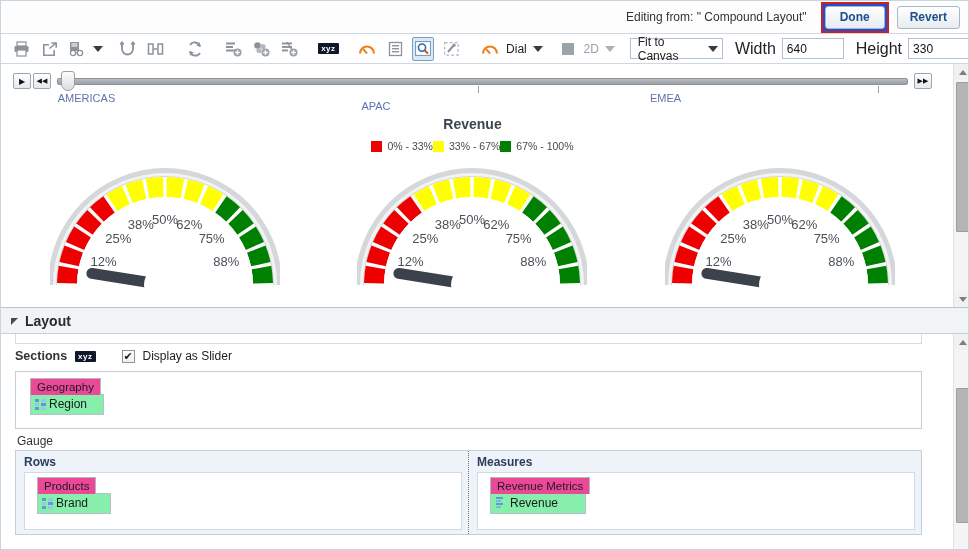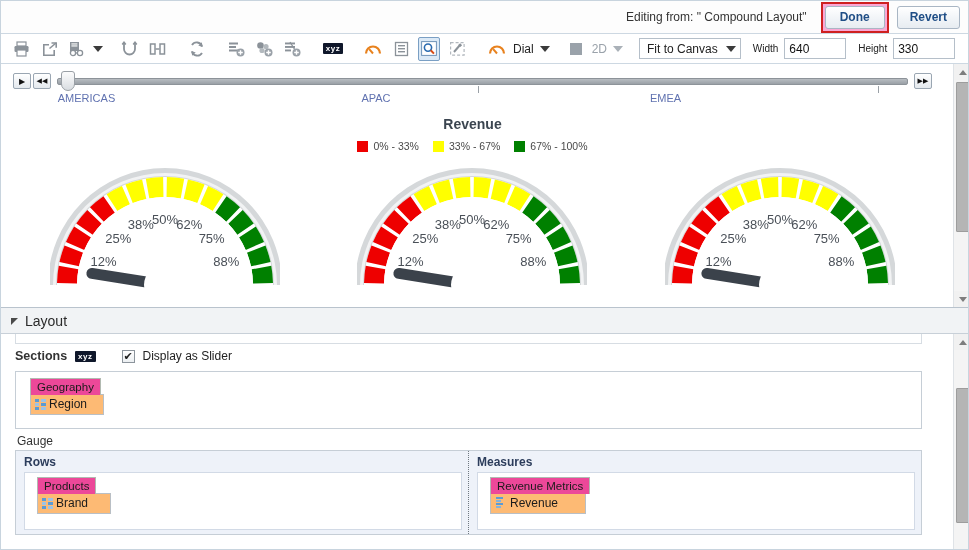--- a/index.html
+++ b/index.html
@@ -43,21 +43,21 @@
     font-size: 12px; font-weight: bold;
     display: flex; align-items: center; justify-content: center;
     cursor: pointer;
     padding: 0 12px;
   }
   .done-wrap {
     border: 2px solid #cf2020;
     padding: 2px;
     display: inline-flex;
     margin-right: 8px;
-    background: #f9a8d4;
+    background: #1d4ed8;
   }
 
   
   .toolbar {
     position: absolute; left: 0; top: 33px;
     width: 969px; height: 30px;
     background: #fff;
     border-bottom: 1px solid #cdd8e2;
     display: flex; align-items: center;
     padding-left: 6px;
@@ -101,21 +101,21 @@
     height: 21px;
     border: 1px solid #b5bfc9;
     background: #fff;
     display: flex; align-items: center;
     padding: 0 4px 0 7px;
     font-size: 12px; color: #222;
     cursor: pointer;
     margin-left: 4px;
   }
   .dim-label {
-    font-size: 10px; color: #222;
+    font-size: 16px; color: #222;
     margin: 0 6px 0 12px;
   }
   .dim-input {
     height: 21px; width: 62px;
     border: 1px solid #b5bfc9;
     background: #fff;
     font-family: "Liberation Sans", sans-serif;
     font-size: 12px; color: #111;
     padding: 0 4px;
   }
@@ -201,21 +201,21 @@
   
   .chart-title {
     text-align: center;
     font-size: 14px;
     font-weight: bold;
     color: #3b4550;
     margin-top: 10px;
   }
   .legend {
     display: flex; align-items: center; justify-content: center;
-    gap: 14px; margin-top: 8px;
+    margin-top: 8px;
   }
   .leg-item { display: flex; align-items: center; gap: 5px; }
   .leg-sw { width: 11px; height: 11px; display: inline-block; }
   .leg-txt { font-size: 10.5px; color: #4a4a4a; }
 
   .gauges {
     display: flex; justify-content: space-around;
     margin-top: 8px;
     padding: 0 10px;
   }
@@ -266,21 +266,21 @@
     padding-left: 10px;
   }
   .tri-collapse {
     width: 0; height: 0;
     border-top: 7px solid #4a4a4a;
     border-right: 7px solid transparent;
     margin-right: 7px;
     margin-top: 2px;
     cursor: pointer;
   }
-  .layout-title { font-size: 14px; font-weight: normal; color: #2b2b2b; }
+  .layout-title { font-size: 14px; font-weight: bold; color: #2b2b2b; }
 
   .layout-body {
     position: absolute; left: 0; top: 333px;
     width: 969px; height: 216px;
     background: #fff;
     overflow: hidden;
   }
   .lb-inner {
     position: absolute; left: 0; top: 0;
     width: 935px; height: 216px;
@@ -328,21 +328,21 @@
     border-bottom: none;
     font-size: 11.5px;
     color: #1b1b1b;
     padding: 2px 6px;
     white-space: nowrap;
     width: max-content;
     min-width: 100%;
     cursor: pointer;
   }
   .pill-body {
-    background: #fdba74;
+    background: #86efac;
     border: 1px solid #b9bfc5;
     font-size: 12px;
     color: #1b1b1b;
     padding: 2px 6px 3px 4px;
     display: flex; align-items: center; gap: 3px;
     white-space: nowrap;
     width: max-content;
     min-width: 100%;
     cursor: pointer;
   }
@@ -587,21 +587,21 @@
           <span class="sl-track"></span>
           <span class="sl-tick" style="left:49.5%;"></span>
           <span class="sl-tick" style="left:96.5%;"></span>
           <span class="sl-thumb" style="left:0.5%;"></span>
         </span>
         <span class="sl-btn" style="font-size:7px;margin-left:2px;margin-right:0;">▶▶</span>
       </div>
 
       <div class="sl-labels">
         <span class="sl-lab" style="left:8%;">AMERICAS</span>
-        <span class="sl-lab" style="left:39.5%;">APAC</span>
+        <span class="sl-lab" style="left:39.5%;margin-top:8px;">APAC</span>
         <span class="sl-lab" style="left:71%;">EMEA</span>
       </div>
 
       <div class="chart-title">Revenue</div>
 
       <div class="legend">
         <span class="leg-item">
           <span class="leg-sw" style="background:#ee0000;"></span>
           <span class="leg-txt">0% - 33%</span>
         </span>

